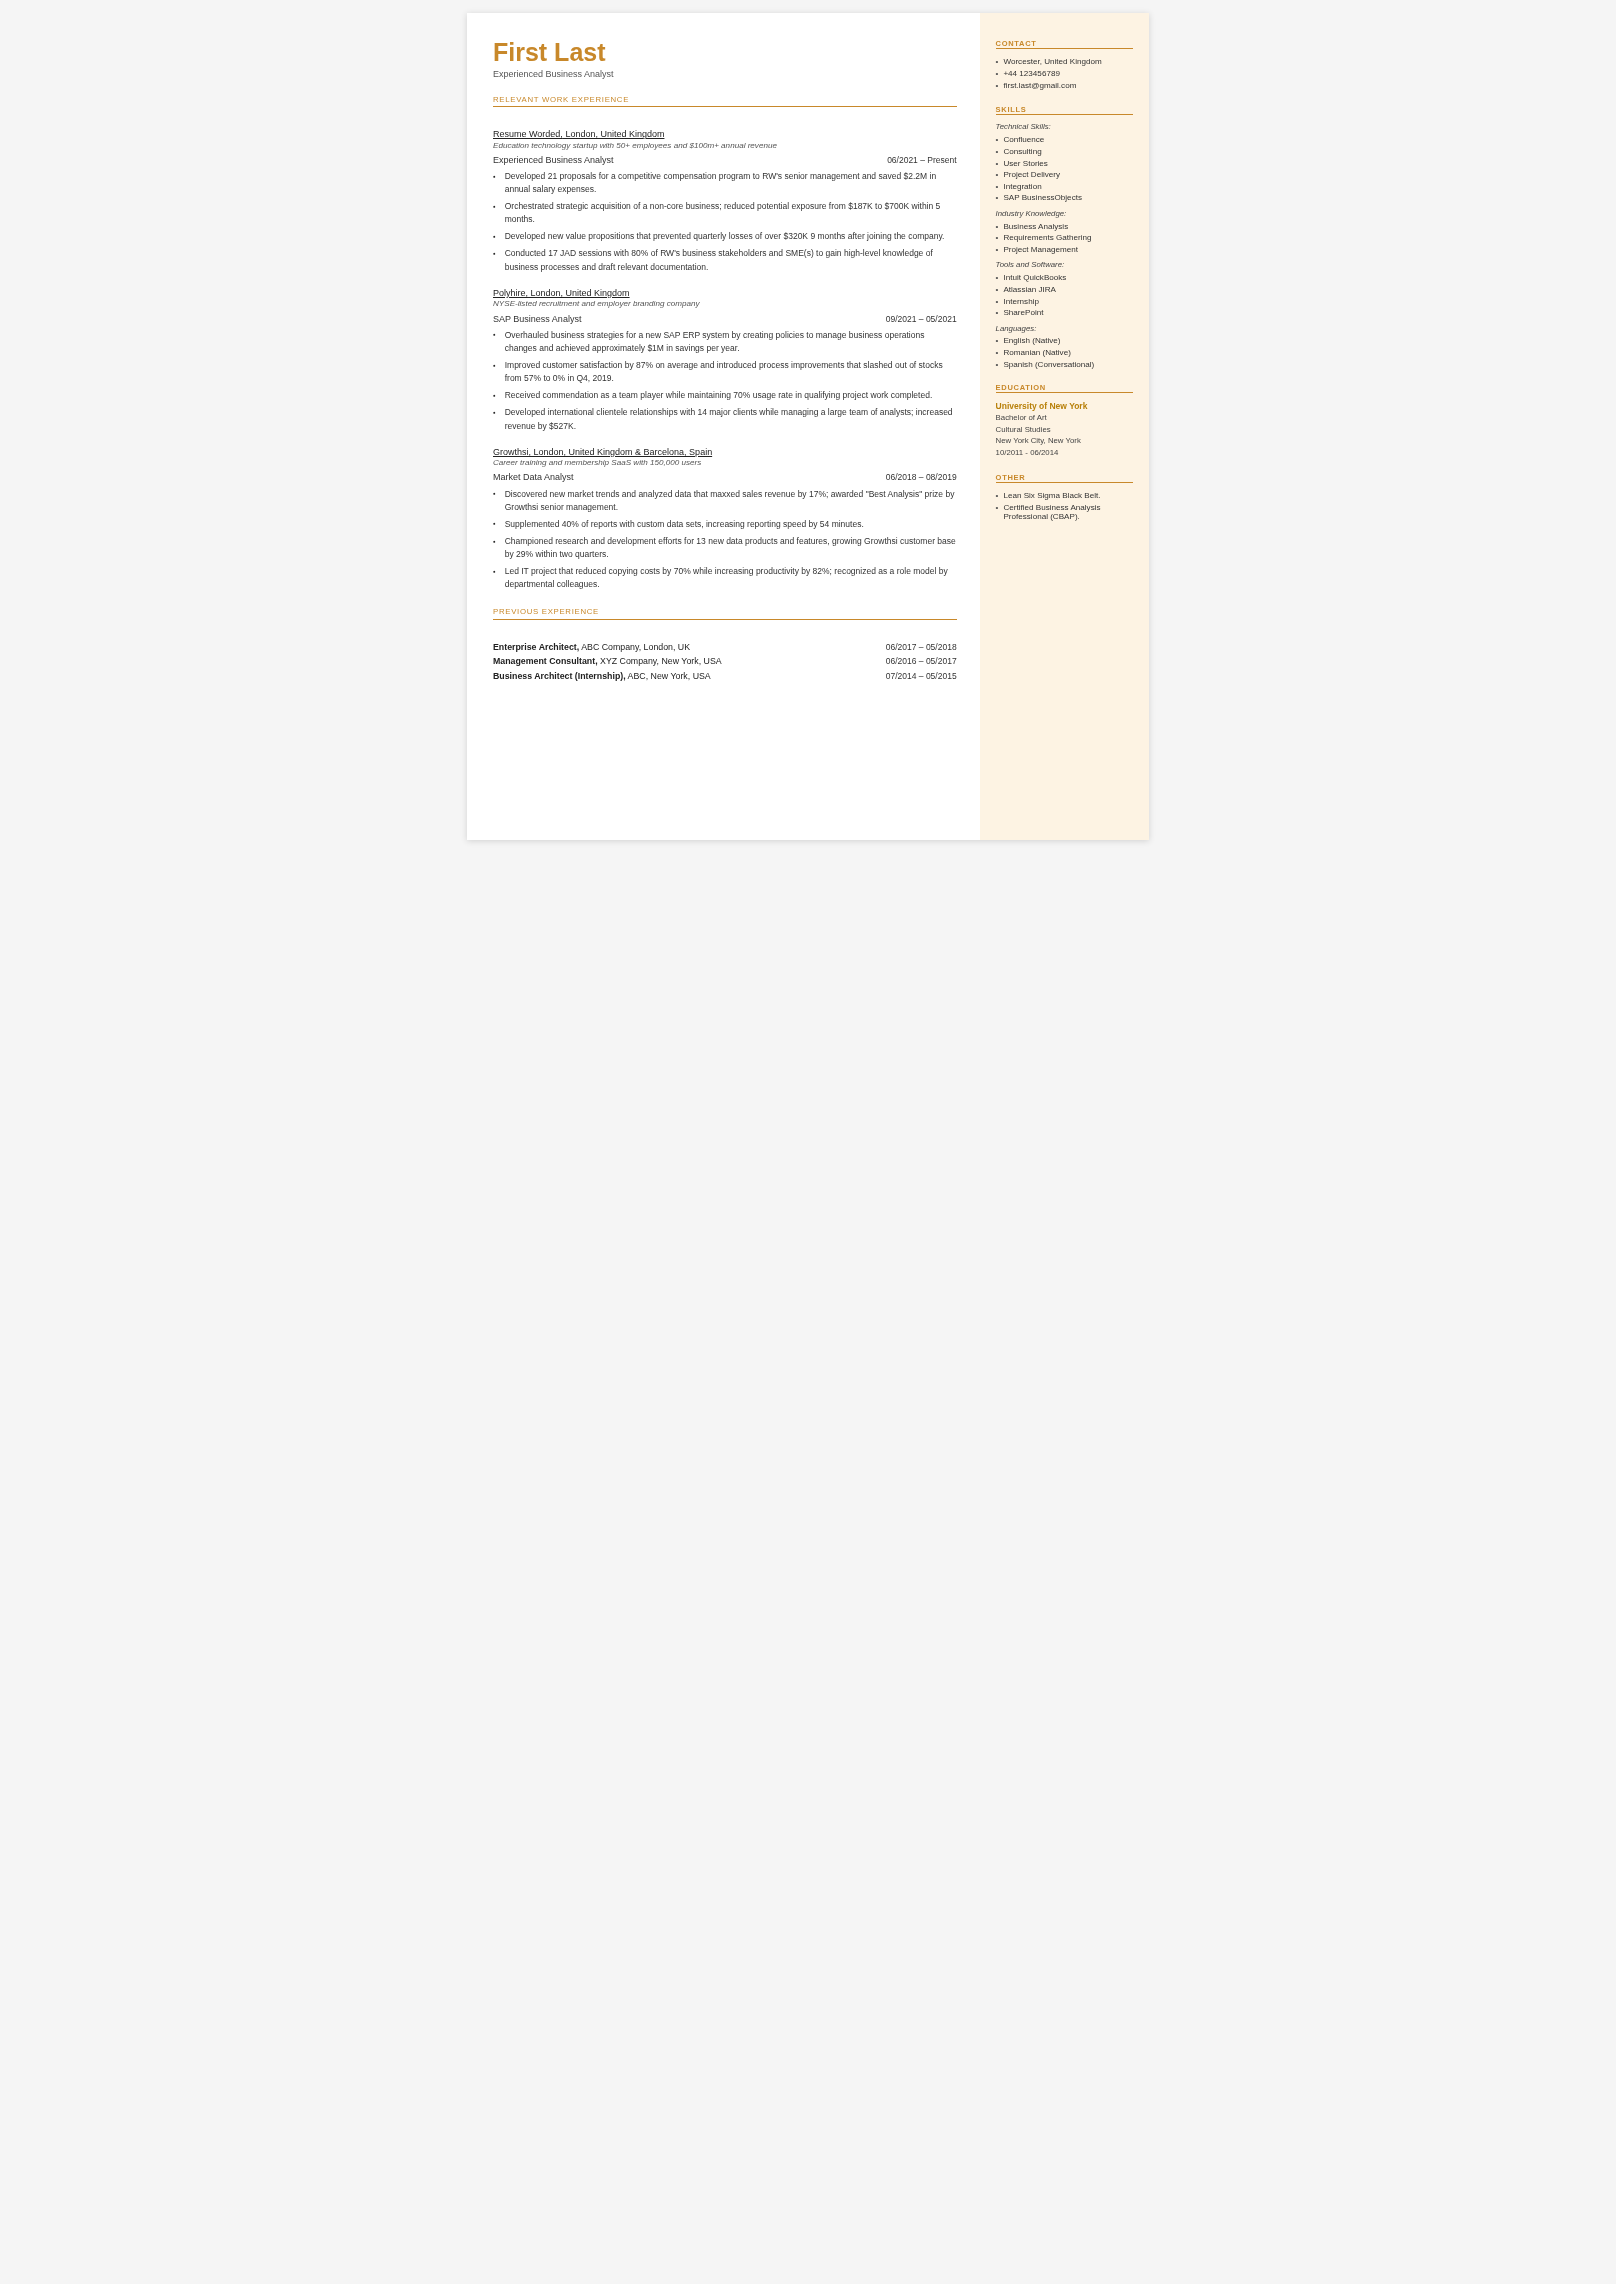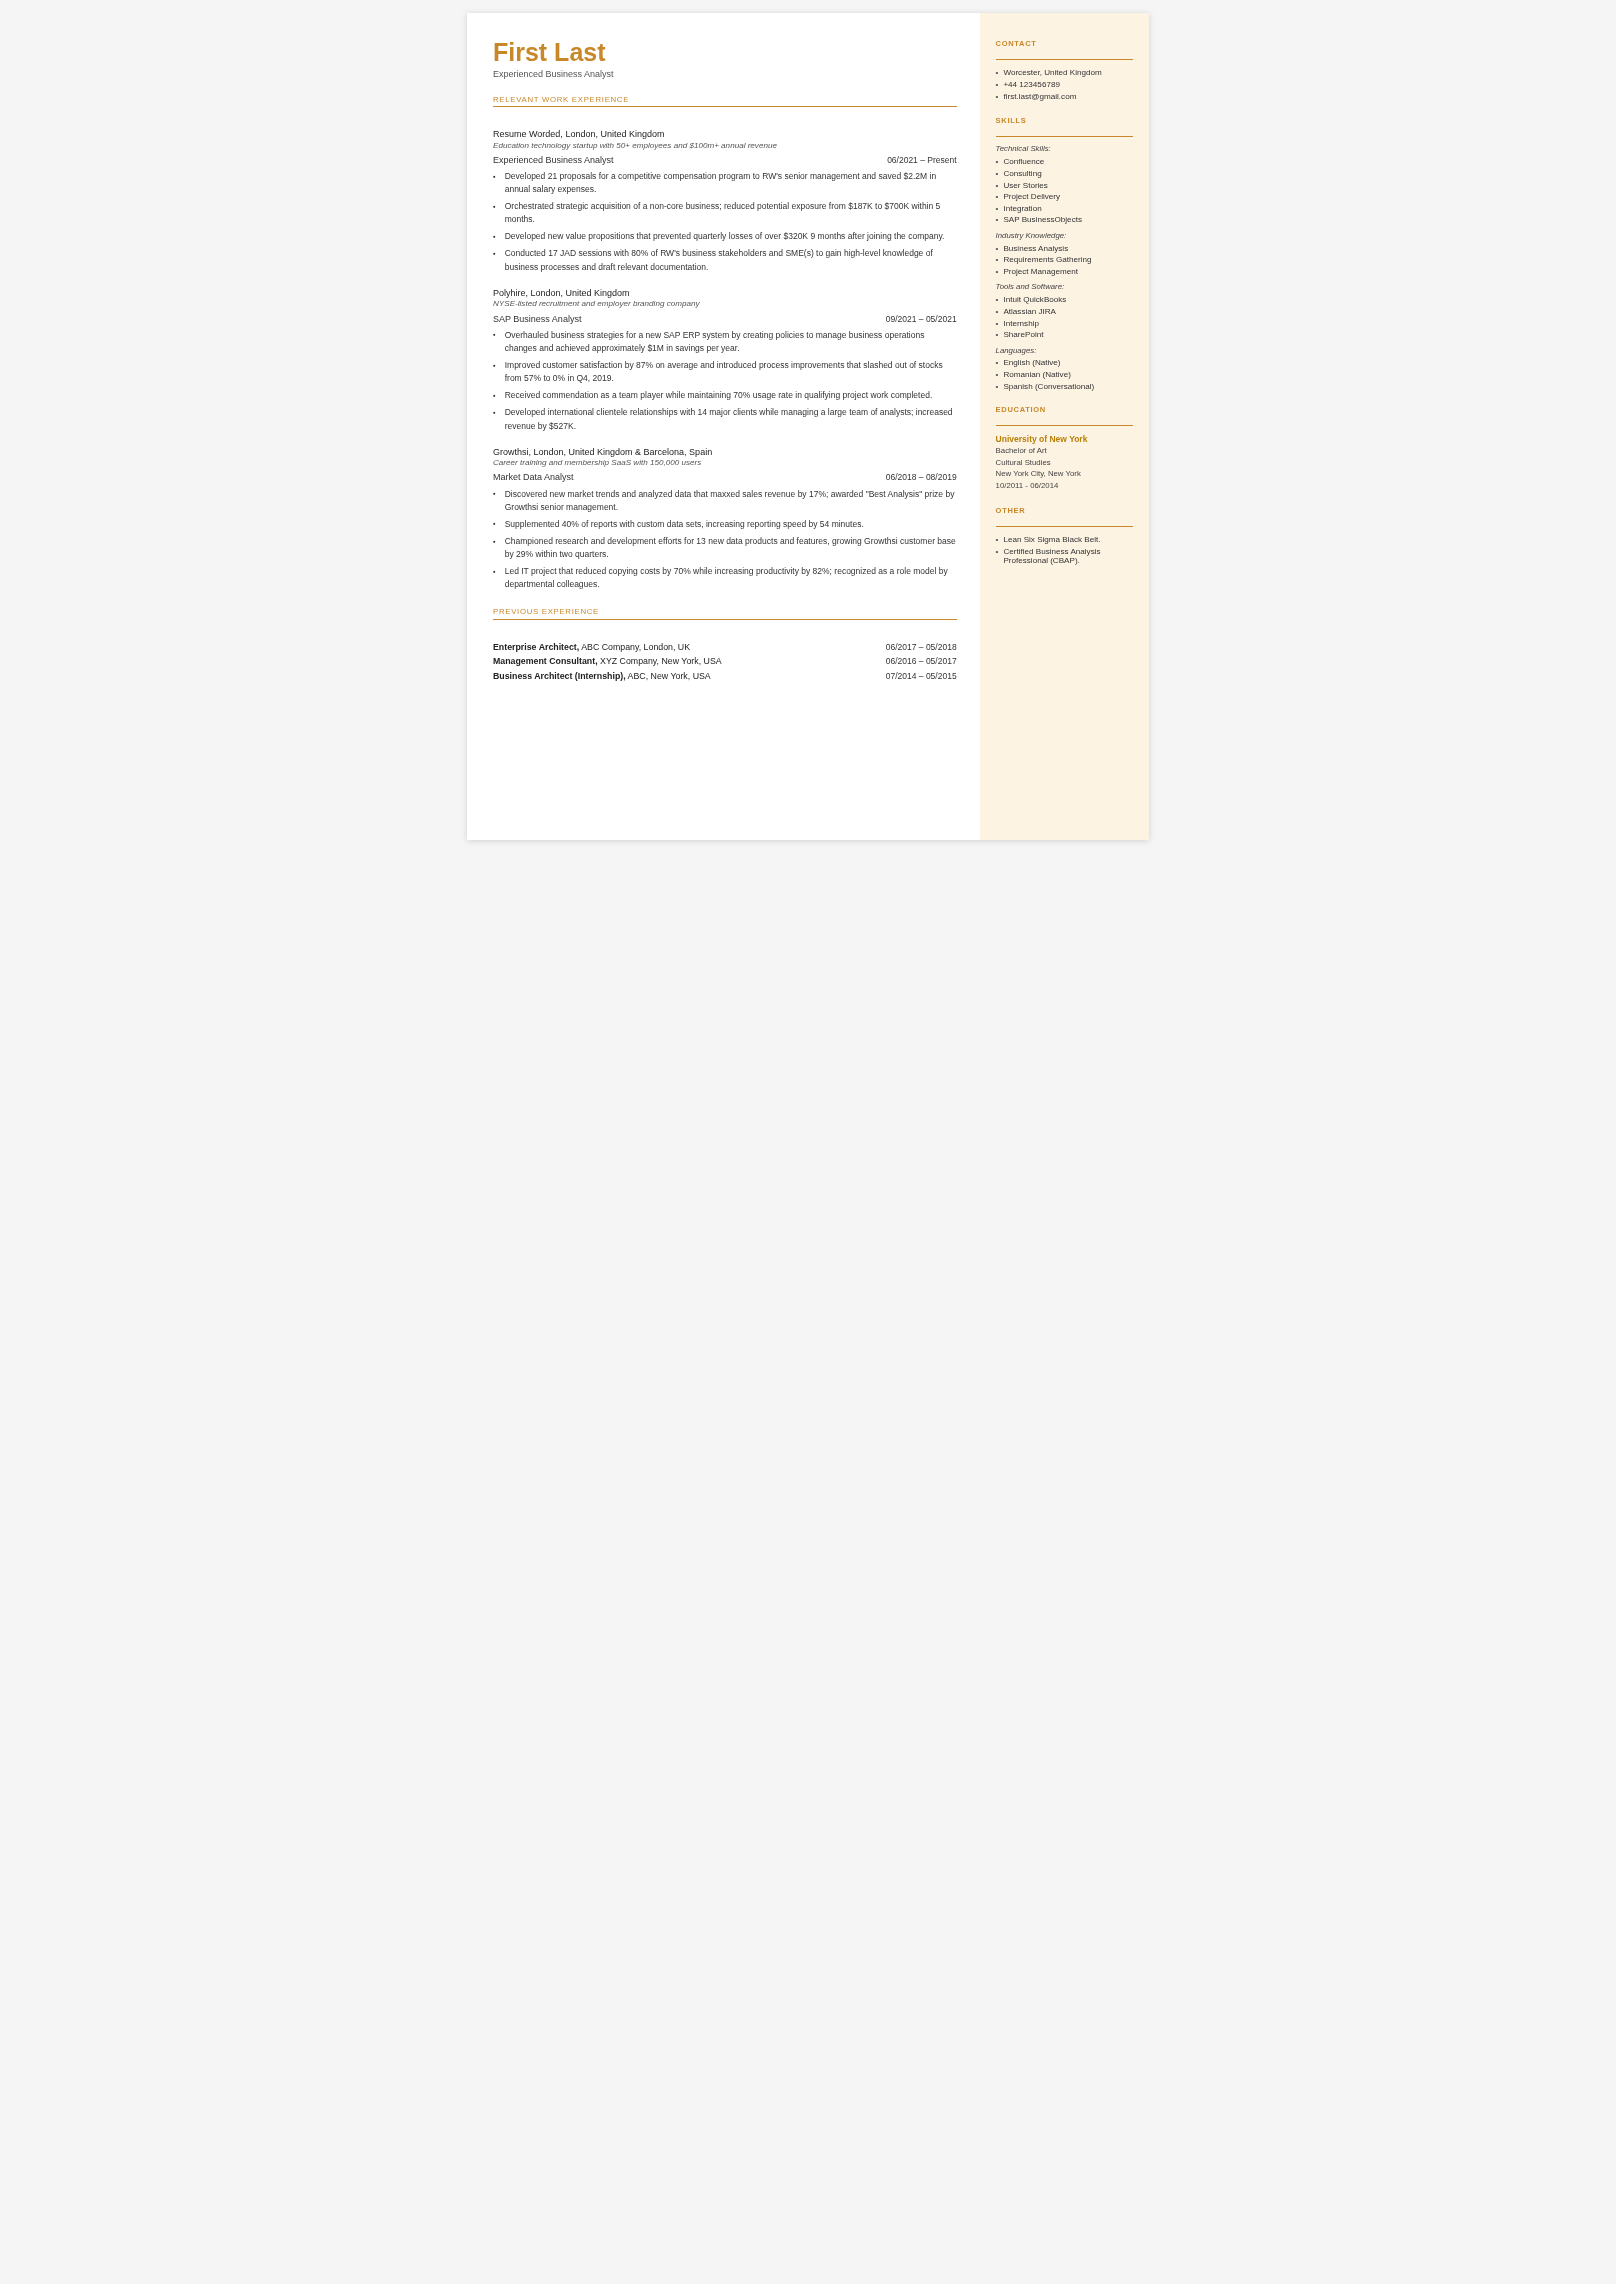--- a/index.html
+++ b/index.html
@@ -62,20 +62,21 @@
     .company-block {
       margin-bottom: 14.3px;
     }
     .company-name {
       font-size: 9px;
       font-weight: 700;
       color: #222;
     }
     .company-name span {
       font-weight: 400;
+      text-decoration: underline;
     }
     .company-desc {
       font-size: 8.1px;
       color: #555;
       font-style: italic;
       margin-top: 1.3px;
       margin-bottom: 5.2px;
     }
 
     .job-row {
@@ -133,21 +134,21 @@
     }
 
     
     .right-section-header {
       font-size: 7.5px;
       font-weight: 700;
       color: #c8882a;
       letter-spacing: 0.7px;
       text-transform: uppercase;
       border-bottom: 1px solid #c8882a;
-      padding-bottom: 11px;
+      padding-bottom: 0;
       margin-bottom: 7.8px;
       margin-top: 14.3px;
     }
     .right-section-header:first-child {
       margin-top: 0;
     }
 
     .contact-list {
       list-style: none;
       padding: 0;

